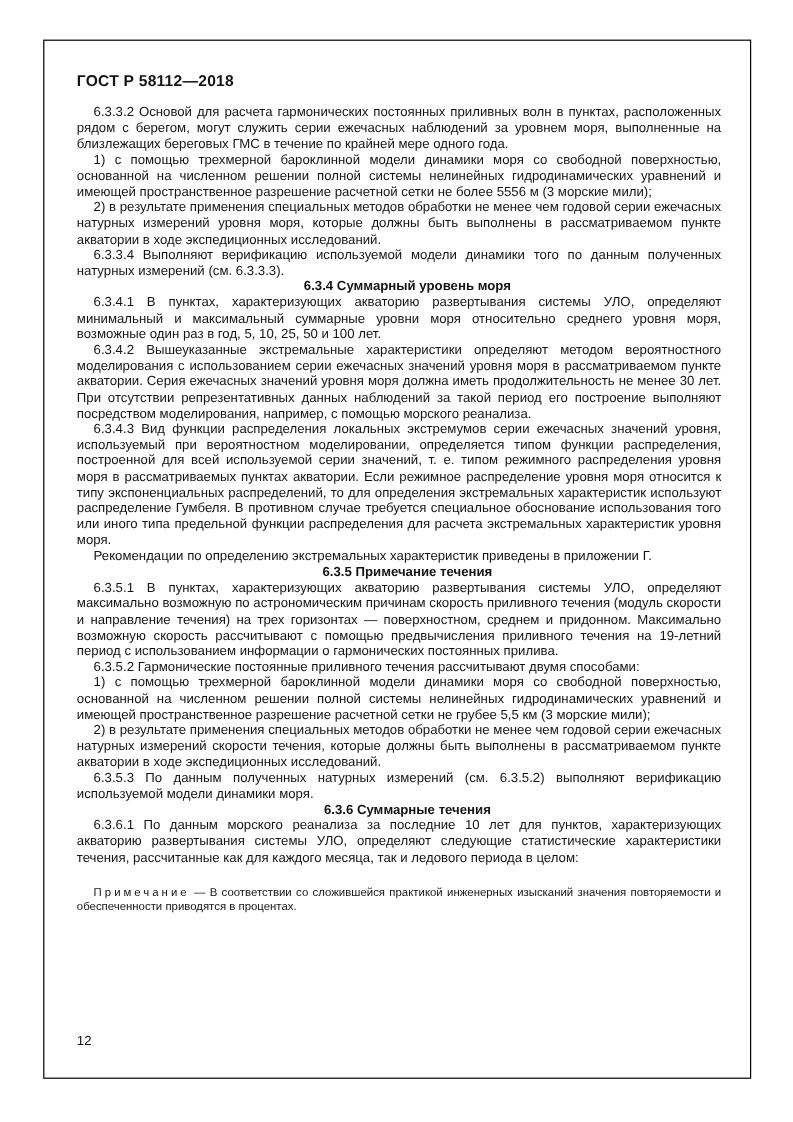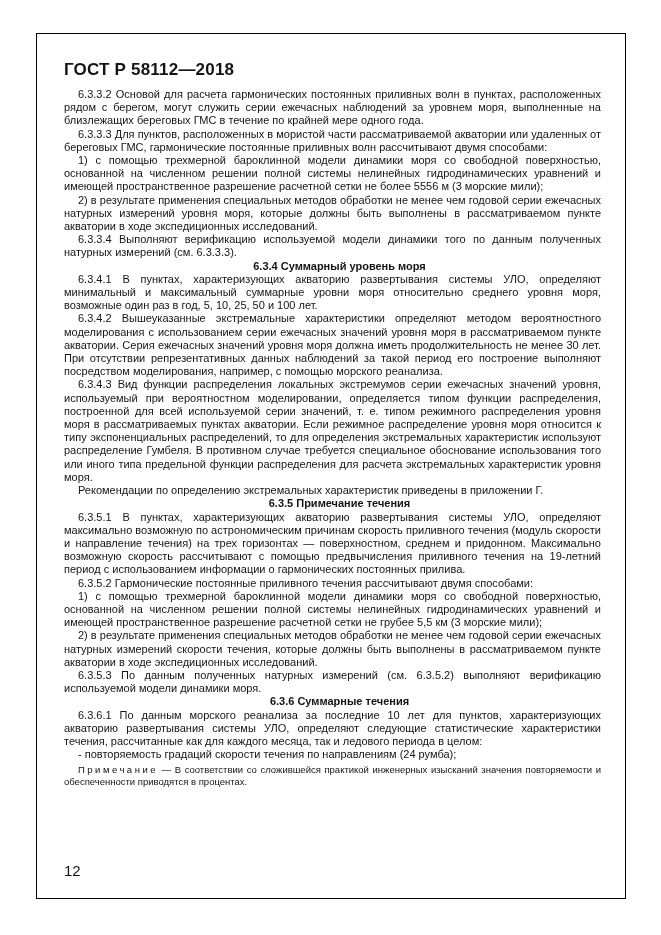--- a/index.html
+++ b/index.html
@@ -21,21 +21,21 @@
     top: 33px;
     width: 590px;
     height: 866px;
     border: 1px solid #000;
     box-sizing: border-box;
   }
   .doc-header {
     position: absolute;
     left: 64px;
     top: 60px;
-    font-size: 17px;
+    font-size: 13px;
     font-weight: bold;
     letter-spacing: 0.2px;
   }
   .content {
     position: absolute;
     left: 64px;
     top: 88px;
     width: 537px;
   }
   .content p {
@@ -48,55 +48,53 @@
   .content p.heading {
     font-weight: bold;
     text-align: center;
   }
   .content p.list-item {
     text-align: left;
   }
   .content p.note {
     font-size: 9.5px;
     line-height: 11.6px;
-    margin-top: 3px;
+    margin-top: 17px;
   }
   .note-label {
     letter-spacing: 2.5px;
   }
   .page-number {
     position: absolute;
     left: 64px;
     top: 862px;
-    font-size: 15px;
+    font-size: 11px;
   }
 </style>
 </head>
 <body>
 
 <div class="page-border"></div>
 
 <div class="doc-header">ГОСТ Р 58112—2018</div>
 
 <div class="content">
   <p>6.3.3.2 Основой для расчета гармонических постоянных приливных волн в пунктах, расположенных рядом с берегом, могут служить серии ежечасных наблюдений за уровнем моря, выполненные на близлежащих береговых ГМС в течение по крайней мере одного года.</p>
-  <p>6.3.3.3 Для пунктов, расположенных в мористой части рассматриваемой акватории или удаленных от береговых ГМС, гармонические постоянные приливных волн рассчитывают двумя способами:</p>
   <p>1) с помощью трехмерной бароклинной модели динамики моря со свободной поверхностью, основанной на численном решении полной системы нелинейных гидродинамических уравнений и имеющей пространственное разрешение расчетной сетки не более 5556 м (3 морские мили);</p>
   <p>2) в результате применения специальных методов обработки не менее чем годовой серии ежечасных натурных измерений уровня моря, которые должны быть выполнены в рассматриваемом пункте акватории в ходе экспедиционных исследований.</p>
   <p>6.3.3.4 Выполняют верификацию используемой модели динамики того по данным полученных натурных измерений (см. 6.3.3.3).</p>
   <p class="heading">6.3.4 Суммарный уровень моря</p>
   <p>6.3.4.1 В пунктах, характеризующих акваторию развертывания системы УЛО, определяют минимальный и максимальный суммарные уровни моря относительно среднего уровня моря, возможные один раз в год, 5, 10, 25, 50 и 100 лет.</p>
   <p>6.3.4.2 Вышеуказанные экстремальные характеристики определяют методом вероятностного моделирования с использованием серии ежечасных значений уровня моря в рассматриваемом пункте акватории. Серия ежечасных значений уровня моря должна иметь продолжительность не менее 30 лет. При отсутствии репрезентативных данных наблюдений за такой период его построение выполняют посредством моделирования, например, с помощью морского реанализа.</p>
   <p>6.3.4.3 Вид функции распределения локальных экстремумов серии ежечасных значений уровня, используемый при вероятностном моделировании, определяется типом функции распределения, построенной для всей используемой серии значений, т. е. типом режимного распределения уровня моря в рассматриваемых пунктах акватории. Если режимное распределение уровня моря относится к типу экспоненциальных распределений, то для определения экстремальных характеристик используют распределение Гумбеля. В противном случае требуется специальное обоснование использования того или иного типа предельной функции распределения для расчета экстремальных характеристик уровня моря.</p>
   <p>Рекомендации по определению экстремальных характеристик приведены в приложении Г.</p>
   <p class="heading">6.3.5 Примечание течения</p>
   <p>6.3.5.1 В пунктах, характеризующих акваторию развертывания системы УЛО, определяют максимально возможную по астрономическим причинам скорость приливного течения (модуль скорости и направление течения) на трех горизонтах — поверхностном, среднем и придонном. Максимально возможную скорость рассчитывают с помощью предвычисления приливного течения на 19-летний период с использованием информации о гармонических постоянных прилива.</p>
   <p>6.3.5.2 Гармонические постоянные приливного течения рассчитывают двумя способами:</p>
   <p>1) с помощью трехмерной бароклинной модели динамики моря со свободной поверхностью, основанной на численном решении полной системы нелинейных гидродинамических уравнений и имеющей пространственное разрешение расчетной сетки не грубее 5,5 км (3 морские мили);</p>
   <p>2) в результате применения специальных методов обработки не менее чем годовой серии ежечасных натурных измерений скорости течения, которые должны быть выполнены в рассматриваемом пункте акватории в ходе экспедиционных исследований.</p>
   <p>6.3.5.3 По данным полученных натурных измерений (см. 6.3.5.2) выполняют верификацию используемой модели динамики моря.</p>
   <p class="heading">6.3.6 Суммарные течения</p>
   <p>6.3.6.1 По данным морского реанализа за последние 10 лет для пунктов, характеризующих акваторию развертывания системы УЛО, определяют следующие статистические характеристики течения, рассчитанные как для каждого месяца, так и ледового периода в целом:</p>
-  <p class="list-item">- повторяемость градаций скорости течения по направлениям (24 румба);</p>
   <p class="note"><span class="note-label">Примечание</span> <span>— В соответствии со сложившейся практикой инженерных изысканий значения повторяемости и обеспеченности приводятся в процентах.</span></p>
 </div>
 
 <div class="page-number">12</div>
 
 </body></html>

